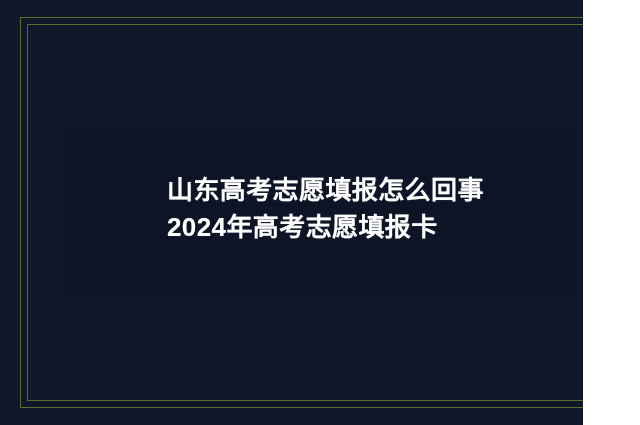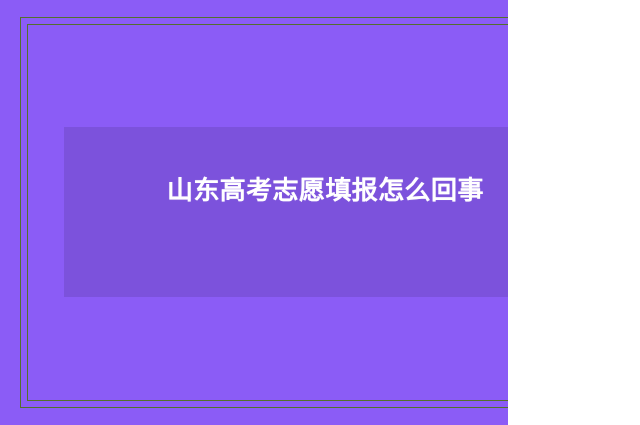--- a/index.html
+++ b/index.html
@@ -5,24 +5,24 @@
 <style>
   html, body {
     margin: 0;
     padding: 0;
     background: #ffffff;
   }
 
   
   .banner {
     position: relative;
-    width: 508px;
+    width: 583px;
     height: 425px;
     overflow: hidden;
-    background: #8b5cf6;
+    background: #0f172a;
     font-family: "Liberation Sans", "DejaVu Sans", sans-serif;
     -webkit-font-smoothing: antialiased;
   }
 
   
   .frame-outer {
     position: absolute;
     left: 20px;
     top: 17px;
     width: 600px;
@@ -78,15 +78,16 @@
 <div class="banner">
 
   <div class="frame-outer"></div>
 
   <div class="frame-inner"></div>
 
   <div class="panel"></div>
 
   <div class="headline">
     <span class="line">山东高考志愿填报怎么回事</span>
+    <span class="line">2024年高考志愿填报卡</span>
   </div>
 
 </div>
 
 </body></html>

